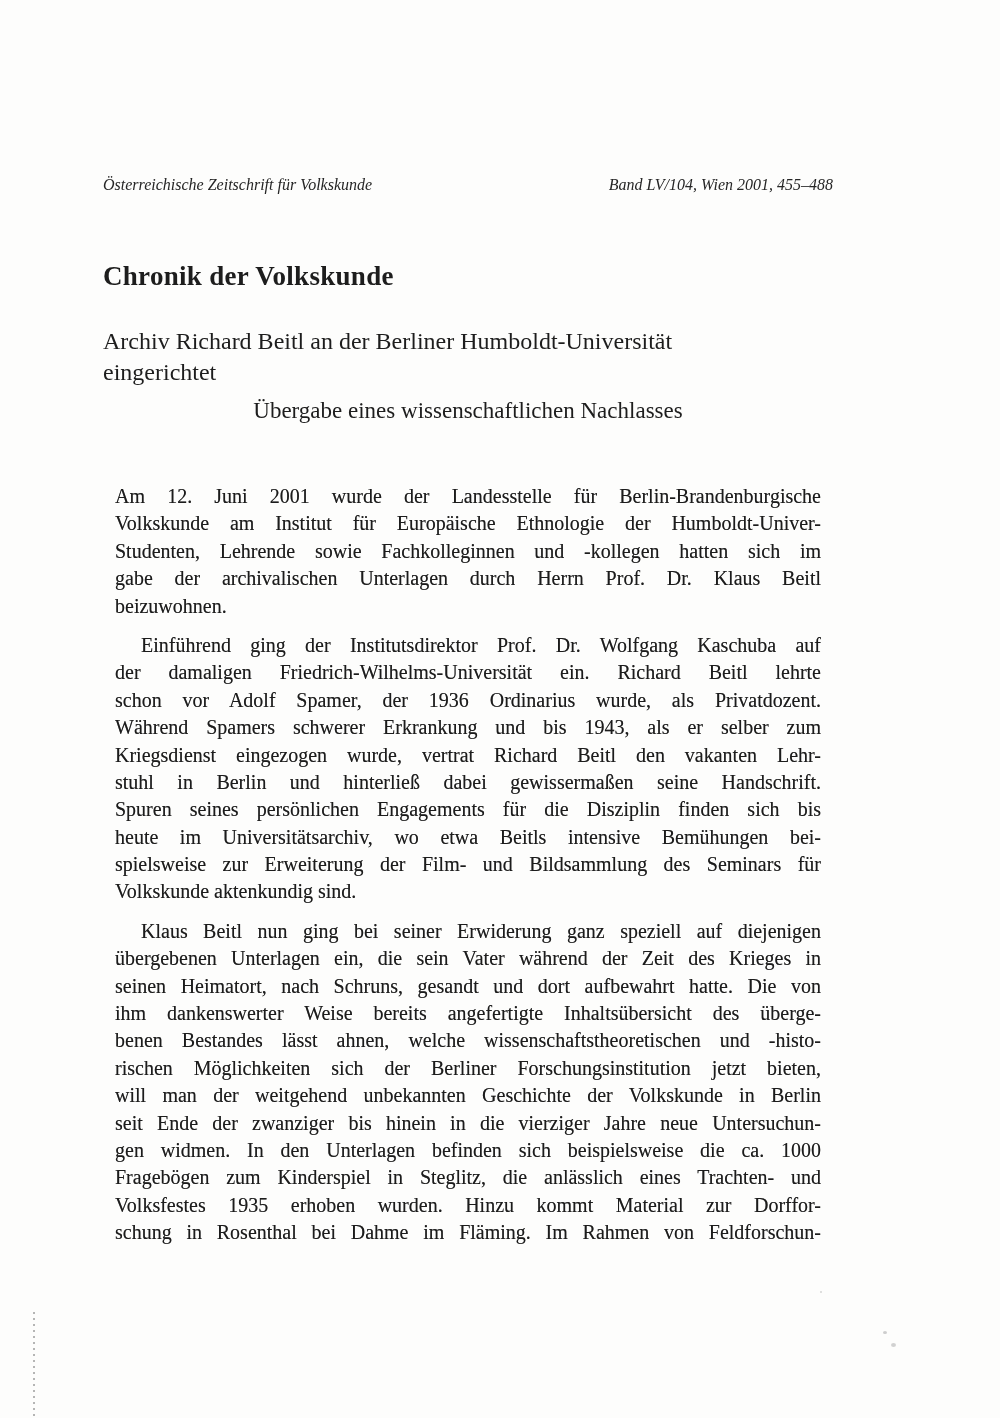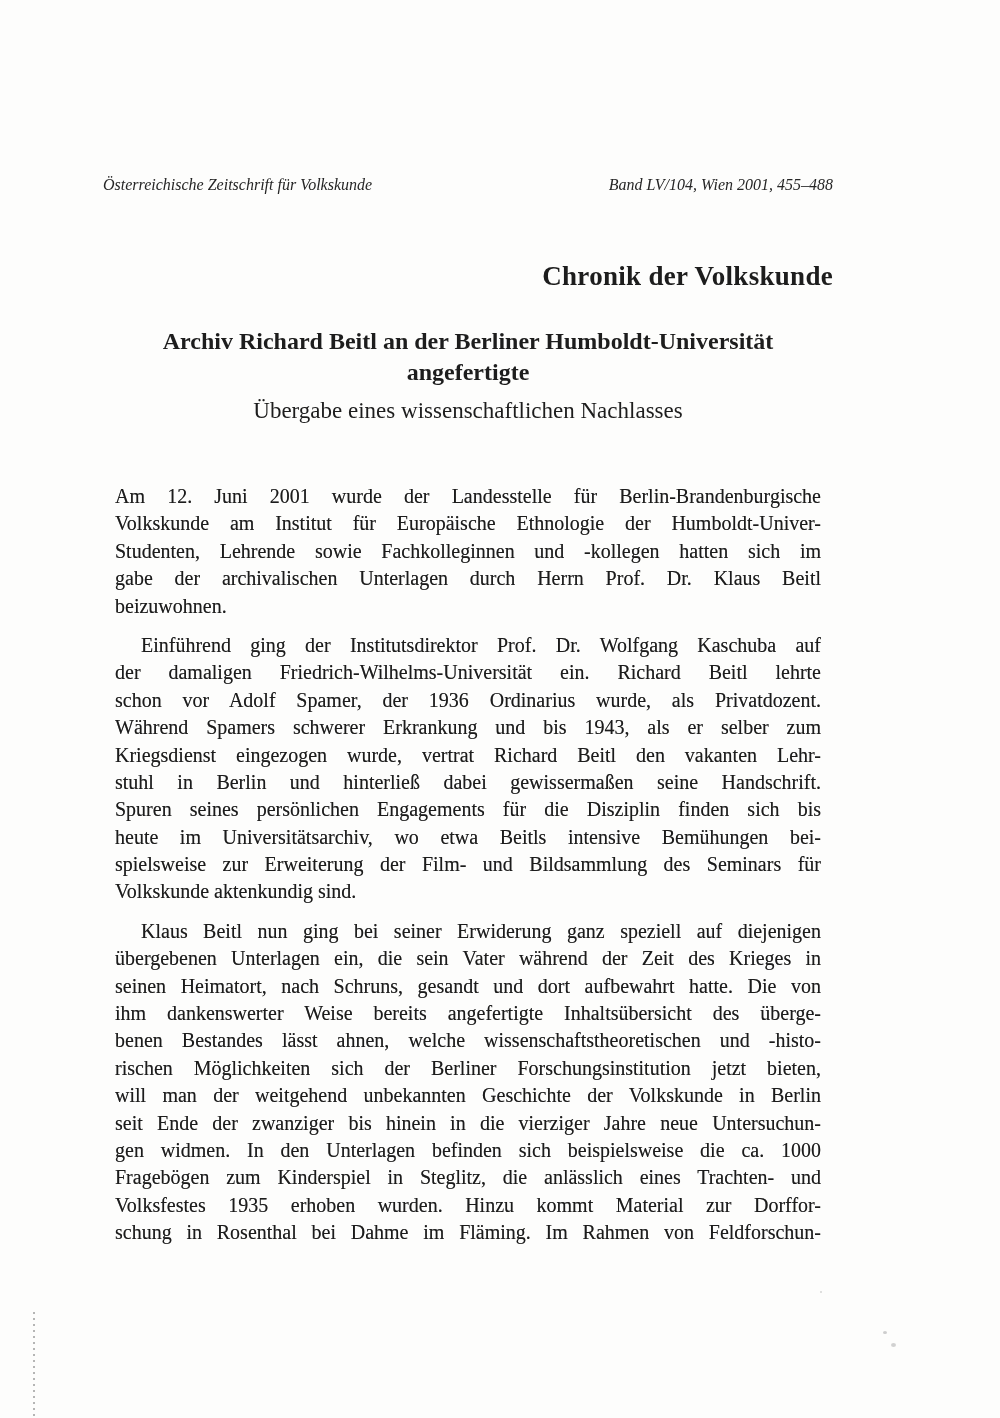--- a/index.html
+++ b/index.html
@@ -21,31 +21,30 @@
     justify-content: space-between;
     align-items: baseline;
     font-style: italic;
     font-size: 16px;
     color: #262626;
   }
   .section-title {
     position: absolute;
     left: 103px; top: 261px;
     width: 730px;
-    text-align: right;
+    text-align: left;
     font-weight: bold;
     font-size: 27px;
     letter-spacing: 0.3px;
   }
   .article-title {
     position: absolute;
     left: 103px; top: 326px;
     width: 730px;
-    text-align: center;
-    font-weight: bold;
+    font-weight: normal;
     font-size: 24px;
     line-height: 31px;
   }
   .subtitle {
     position: absolute;
     left: 103px; top: 398px;
     width: 730px;
     text-align: center;
     font-size: 23px;
   }
@@ -90,21 +89,21 @@
 
   <div class="runhead">
     <span>Österreichische Zeitschrift für Volkskunde</span>
     <span>Band LV/104, Wien 2001, 455–488</span>
   </div>
 
   <div class="section-title">Chronik der Volkskunde</div>
 
   <div class="article-title">
       <div>Archiv Richard Beitl an der Berliner Humboldt-Universität</div>
-      <div>angefertigte</div>
+      <div>eingerichtet</div>
     </div>
 
   <div class="subtitle">Übergabe eines wissenschaftlichen Nachlasses</div>
 
   <div class="article-body">
       <div class="paragraph">
         <div class="body-line">Am 12. Juni 2001 wurde der Landesstelle für Berlin-Brandenburgische</div>
         <div class="body-line">Volkskunde am Institut für Europäische Ethnologie der Humboldt-Univer-</div>
         <div class="body-line">Studenten, Lehrende sowie Fachkolleginnen und -kollegen hatten sich im</div>
         <div class="body-line">gabe der archivalischen Unterlagen durch Herrn Prof. Dr. Klaus Beitl</div>

